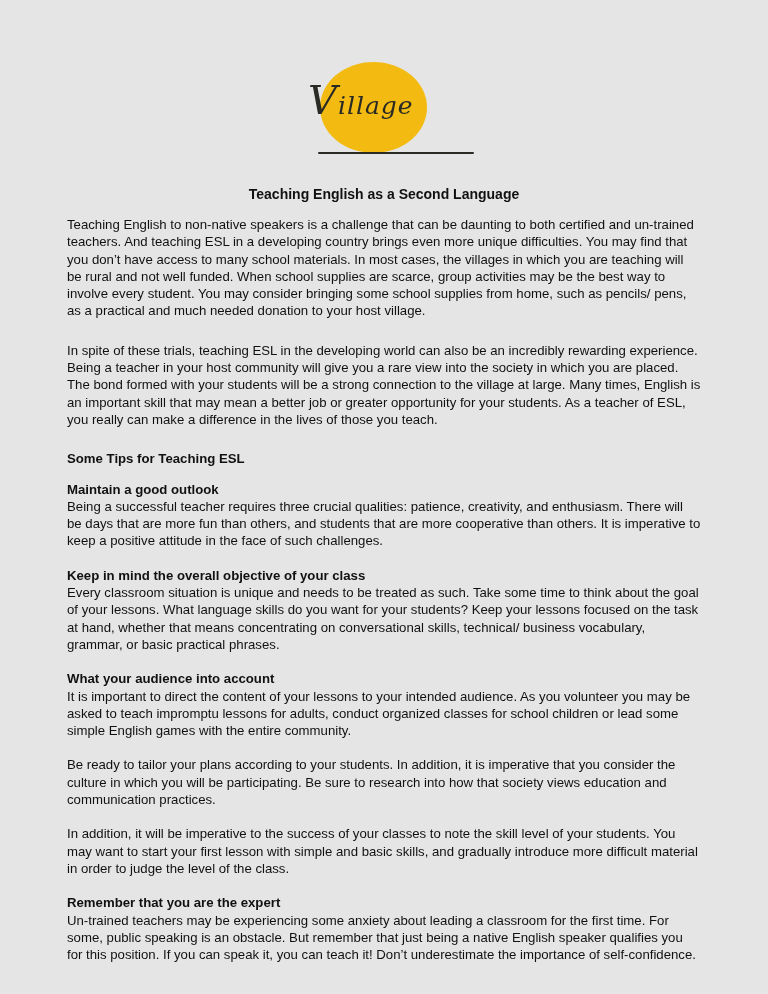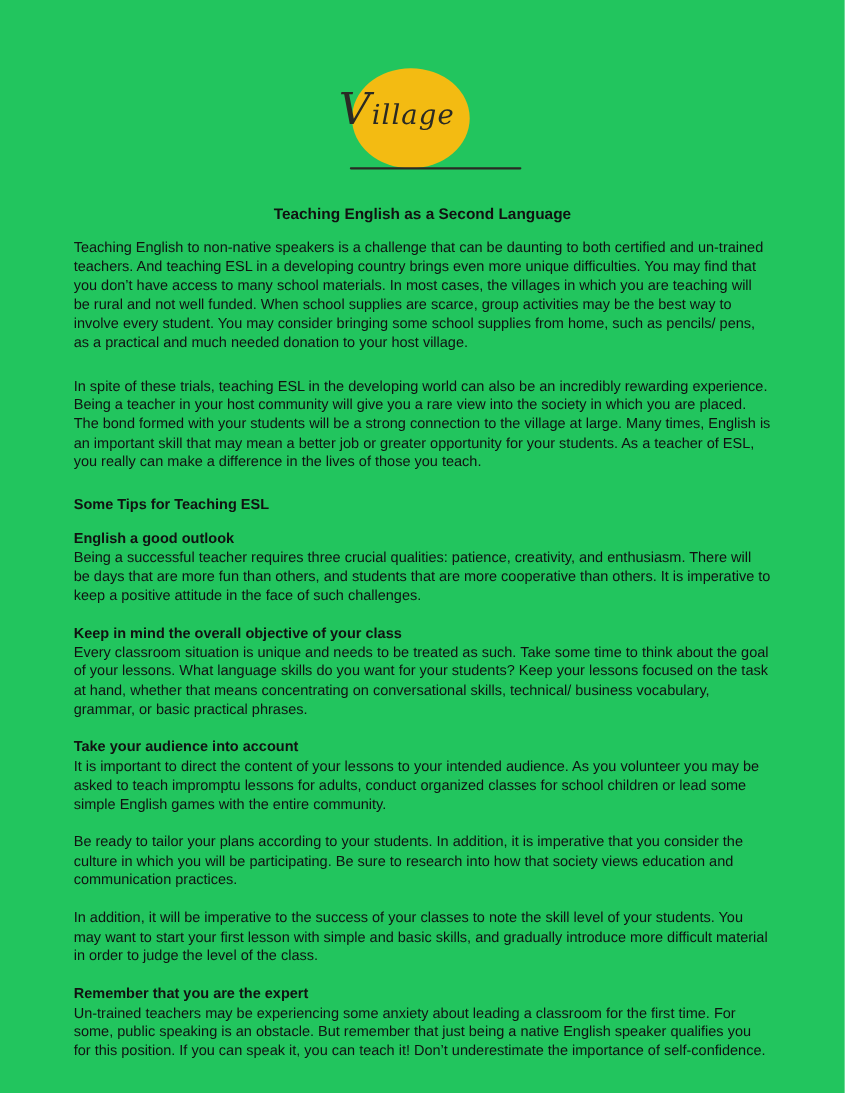--- a/index.html
+++ b/index.html
@@ -5,21 +5,21 @@
   html, body {
     margin: 0;
     padding: 0;
     background: #ffffff;
   }
   .page {
     position: relative;
     width: 768px;
     height: 994px;
     margin: 0 auto;
-    background: #22c55e;
+    background: #e5e5e5;
     box-sizing: border-box;
     padding: 0 67px;
     font-family: "Liberation Sans", sans-serif;
     color: #111111;
     overflow: hidden;
   }
 
   
   .logo {
     position: relative;
@@ -135,31 +135,31 @@
   <div class="body-text intro-block">
     <p class="para para-1">Teaching English to non-native speakers is a challenge that can be daunting to both certified and un-trained teachers. And teaching ESL in a developing country brings even more unique difficulties. You may find that you don’t have access to many school materials. In most cases, the villages in which you are teaching will be rural and not well funded. When school supplies are scarce, group activities may be the best way to involve every student. You may consider bringing some school supplies from home, such as pencils/ pens, as a practical and much needed donation to your host village.</p>
     <p class="para">In spite of these trials, teaching ESL in the developing world can also be an incredibly rewarding experience. Being a teacher in your host community will give you a rare view into the society in which you are placed. The bond formed with your students will be a strong connection to the village at large. Many times, English is an important skill that may mean a better job or greater opportunity for your students. As a teacher of ESL, you really can make a difference in the lives of those you teach.</p>
   </div>
 
   <h2 class="tips-heading">Some Tips for Teaching ESL</h2>
 
   <div class="body-text">
 
     <div class="tip">
-      <div class="tip-heading">English a good outlook</div>
+      <div class="tip-heading">Maintain a good outlook</div>
       <p class="para">Being a successful teacher requires three crucial qualities: patience, creativity, and enthusiasm. There will be days that are more fun than others, and students that are more cooperative than others. It is imperative to keep a positive attitude in the face of such challenges.</p>
     </div>
 
     <div class="tip">
       <div class="tip-heading">Keep in mind the overall objective of your class</div>
       <p class="para">Every classroom situation is unique and needs to be treated as such. Take some time to think about the goal of your lessons. What language skills do you want for your students? Keep your lessons focused on the task at hand, whether that means concentrating on conversational skills, technical/ business vocabulary, grammar, or basic practical phrases.</p>
     </div>
 
     <div class="tip">
-      <div class="tip-heading">Take your audience into account</div>
+      <div class="tip-heading">What your audience into account</div>
       <p class="para">It is important to direct the content of your lessons to your intended audience. As you volunteer you may be asked to teach impromptu lessons for adults, conduct organized classes for school children or lead some simple English games with the entire community.</p>
       <p class="para">Be ready to tailor your plans according to your students. In addition, it is imperative that you consider the culture in which you will be participating. Be sure to research into how that society views education and communication practices.</p>
       <p class="para">In addition, it will be imperative to the success of your classes to note the skill level of your students. You may want to start your first lesson with simple and basic skills, and gradually introduce more difficult material in order to judge the level of the class.</p>
     </div>
 
     <div class="tip">
       <div class="tip-heading">Remember that you are the expert</div>
       <p class="para">Un-trained teachers may be experiencing some anxiety about leading a classroom for the first time. For some, public speaking is an obstacle. But remember that just being a native English speaker qualifies you for this position. If you can speak it, you can teach it! Don’t underestimate the importance of self-confidence.</p>
     </div>
 

